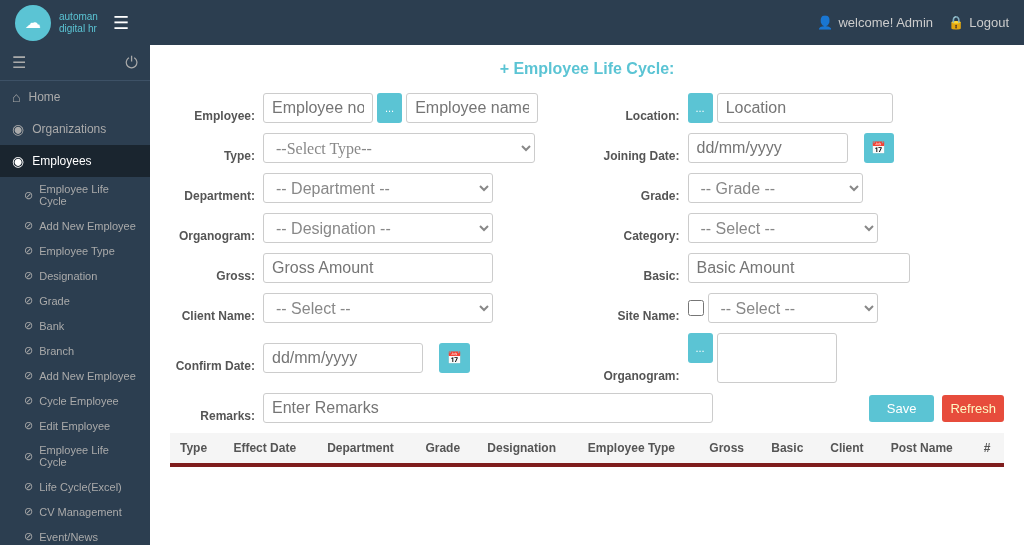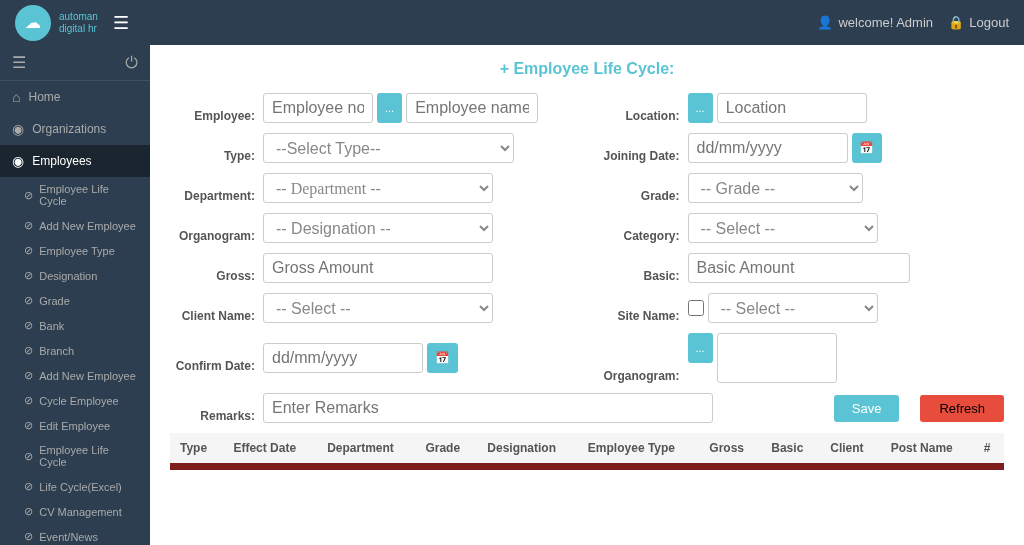--- a/index.html
+++ b/index.html
@@ -128,28 +128,27 @@
       border: none;
       color: #fff;
       padding: 6px 18px;
       border-radius: 3px;
       cursor: pointer;
       font-size: 13px;
     }
     .btn-refresh {
       background: #e74c3c;
       border: none;
-      color: #000000;
-      padding: 6px 19px;
+      color: #fef9c3;
+      padding: 6px 8px;
       border-radius: 3px;
       cursor: pointer;
       font-size: 13px;
-      margin-left: 13px;
-    }
-    .date-input-wrapper { display: flex; align-items: center; gap: 4px; }
+    }
+    .date-input-wrapper { display: flex; align-items: center; gap: 16px; }
     .date-input-wrapper .form-control { flex: 1; }
     .cal-icon {
       background: #5bc4d4;
       border: none;
       color: #fff;
       padding: 5px 8px;
       border-radius: 3px;
       cursor: pointer;
       height: 30px;
       font-size: 12px;
@@ -168,21 +167,21 @@
 
     
     .data-table {
       width: 100%;
       border-collapse: collapse;
       margin-top: 10px;
       font-size: 12px;
     }
     .data-table th {
       background: #f5f5f5;
-      border-bottom: 7px solid #7f1d1d;
+      border-bottom: 4px solid #7f1d1d;
       padding: 8px 10px;
       text-align: left;
       font-weight: bold;
       color: #555;
     }
     .content-wrapper { position: relative; }
   </style>
 </head>
 <body>
 
@@ -297,45 +296,45 @@
           <div class="input-group">
             <input type="text" class="form-control" style="width: 110px;" placeholder="Employee no">
             <button class="btn-teal">...</button>
             <input type="text" class="form-control" style="width: 132px;" placeholder="Employee name">
           </div>
         </div>
         <div class="form-group">
           <label class="form-label">Location:</label>
           <div class="input-group">
             <button class="btn-teal">...</button>
-            <input type="text" class="form-control" style="width: 150px;" placeholder="Location">
+            <input type="text" class="form-control" style="width: 176px;" placeholder="Location">
           </div>
         </div>
       </div>
 
       <div class="form-row">
         <div class="form-group">
           <label class="form-label">Type:</label>
-          <select class="form-control" style="width:251px;">
+          <select class="form-control" style="width:272px;font-family:Liberation Serif, serif;">
             <option>--Select Type--</option>
           </select>
         </div>
         <div class="form-group">
           <label class="form-label">Joining Date:</label>
           <div class="date-input-wrapper">
             <input type="text" class="form-control" style="width: 160px;" placeholder="dd/mm/yyyy">
             <button class="cal-icon">📅</button>
           </div>
         </div>
       </div>
 
       <div class="form-row">
         <div class="form-group">
           <label class="form-label">Department:</label>
-          <select class="form-control" style="width:230px;font-family:Liberation Serif, serif;">
+          <select class="form-control" style="width:230px;">
             <option>-- Department --</option>
           </select>
         </div>
         <div class="form-group">
           <label class="form-label">Grade:</label>
           <select class="form-control" style="width:175px;">
             <option>-- Grade --</option>
           </select>
         </div>
       </div>

